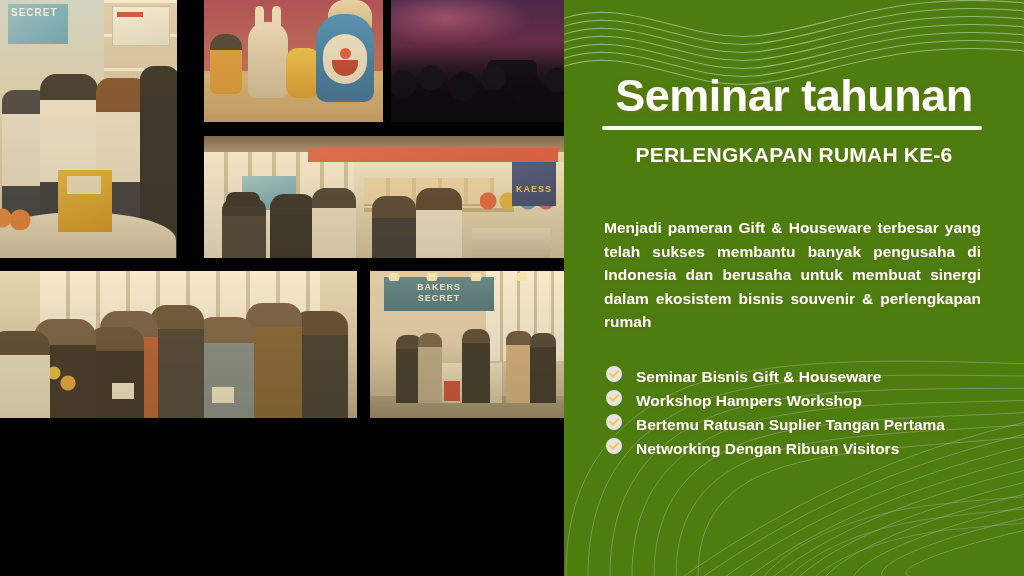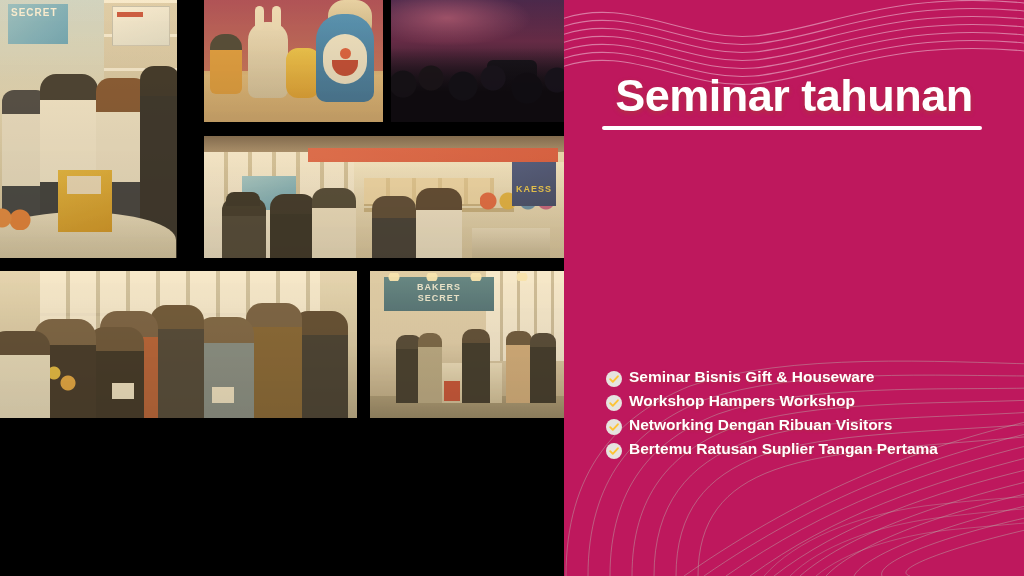--- a/index.html
+++ b/index.html
@@ -238,21 +238,21 @@
   #photo-6 .v5{position:absolute;left:160px;top:62px;width:26px;height:70px;background:linear-gradient(180deg,#3e3630 0 14px,#24211e 14px 100%);border-radius:9px 9px 0 0;}
   #photo-6 .floor{position:absolute;left:0;bottom:0;width:100%;height:22px;background:linear-gradient(180deg,#a89c84,#8e846e);}
 
   
   .panel {
     position: absolute;
     left: 564px;
     top: 0;
     width: 460px;
     height: 576px;
-    background: #be185d;
+    background: #4d7c0f;
     overflow: hidden;
   }
   .panel-deco {
     position: absolute;
     inset: 0;
     pointer-events: none;
   }
   .panel-content {
     position: absolute;
     left: 37px;
@@ -313,22 +313,22 @@
     position: absolute;
     left: 5px;
     top: 366px;
     width: 376px;
     list-style: none;
     margin: 0;
     padding: 0;
   }
   .bullets li {
     display: flex;
-    align-items: flex-end;
-    gap: 7px;
+    align-items: flex-start;
+    gap: 14px;
     margin-bottom: 3px;
     font-size: 15.5px;
     font-weight: bold;
     color: #ffffff;
     line-height: 21px;
     text-shadow: 0 1px 3px rgba(150,100,10,0.30);
     white-space: nowrap;
   }
   .check {
     flex: 0 0 auto;
@@ -488,22 +488,24 @@
         <path d="M252,576 C280,552 332,536 384,530 C424,526 452,524 470,522"></path>
       </g>
     </svg>
 
     <div class="panel-content">
 
       <div class="title">Seminar tahunan</div>
       <div class="title-rule"></div>
 
       <div class="subtitle">
-      </div>
-
+        <div>PERLENGKAPAN RUMAH KE-6</div>
+      </div>
+
+      <div class="body-text">Menjadi pameran Gift &amp; Houseware terbesar yang telah sukses membantu banyak pengusaha di Indonesia dan berusaha untuk membuat sinergi dalam ekosistem bisnis souvenir &amp; perlengkapan rumah</div>
 
       <ul class="bullets">
         <li>
           <svg class="check" viewBox="0 0 16 16" aria-hidden="true">
             <circle cx="8" cy="8" r="8" fill="#e6e4df"></circle>
             <path d="M4.2 8.2 L6.8 10.8 L11.9 5.3" fill="none" stroke="#fdc336" stroke-width="1.9" stroke-linecap="round" stroke-linejoin="round"></path>
           </svg>
           <span>Seminar Bisnis Gift &amp; Houseware</span>
         </li>
         <li>
@@ -511,27 +513,27 @@
             <circle cx="8" cy="8" r="8" fill="#e6e4df"></circle>
             <path d="M4.2 8.2 L6.8 10.8 L11.9 5.3" fill="none" stroke="#fdc336" stroke-width="1.9" stroke-linecap="round" stroke-linejoin="round"></path>
           </svg>
           <span>Workshop Hampers Workshop</span>
         </li>
         <li>
           <svg class="check" viewBox="0 0 16 16" aria-hidden="true">
             <circle cx="8" cy="8" r="8" fill="#e6e4df"></circle>
             <path d="M4.2 8.2 L6.8 10.8 L11.9 5.3" fill="none" stroke="#fdc336" stroke-width="1.9" stroke-linecap="round" stroke-linejoin="round"></path>
           </svg>
-          <span>Networking Dengan Ribuan Visitors</span>
+          <span>Bertemu Ratusan Suplier Tangan Pertama</span>
         </li>
         <li>
           <svg class="check" viewBox="0 0 16 16" aria-hidden="true">
             <circle cx="8" cy="8" r="8" fill="#e6e4df"></circle>
             <path d="M4.2 8.2 L6.8 10.8 L11.9 5.3" fill="none" stroke="#fdc336" stroke-width="1.9" stroke-linecap="round" stroke-linejoin="round"></path>
           </svg>
-          <span>Bertemu Ratusan Suplier Tangan Pertama</span>
+          <span>Networking Dengan Ribuan Visitors</span>
         </li>
       </ul>
 
     </div>
   </div>
 
 </div>
 
 </body></html>

